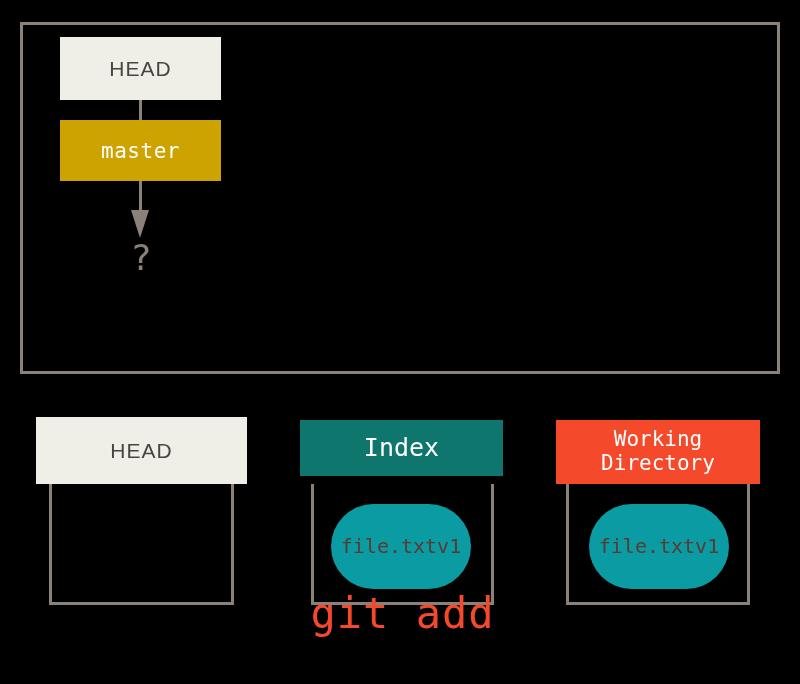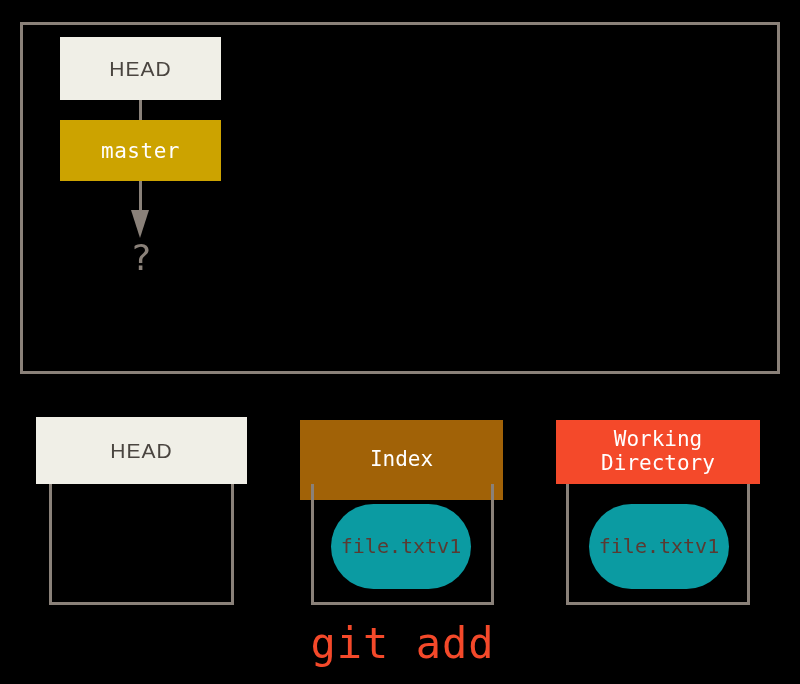--- a/index.html
+++ b/index.html
@@ -144,25 +144,25 @@
     left: 49px;
     top: 484px;
     width: 185px;
     height: 121px;
   }
 
   .hdr-index {
     left: 300px;
     top: 420px;
     width: 203px;
-    height: 80px;
-    background: #a16207;
+    height: 56px;
+    background: #0f766e;
     color: #ffffff;
     font-family: "DejaVu Sans Mono", "Liberation Mono", monospace;
-    font-size: 21px;
+    font-size: 25px;
   }
   .body-index {
     left: 311px;
     top: 484px;
     width: 183px;
     height: 121px;
   }
 
   .hdr-wd {
     left: 556px;
@@ -207,21 +207,21 @@
     left: 589px;
     top: 504px;
     width: 140px;
     height: 85px;
   }
 
   
   .command {
     position: absolute;
     left: 260px;
-    top: 619px;
+    top: 589px;
     width: 285px;
     text-align: center;
     font-family: "DejaVu Sans Mono", "Liberation Mono", monospace;
     font-size: 42px;
     color: #f4492a;
     letter-spacing: 1px;
     white-space: nowrap;
   }
 </style>
 </head>

